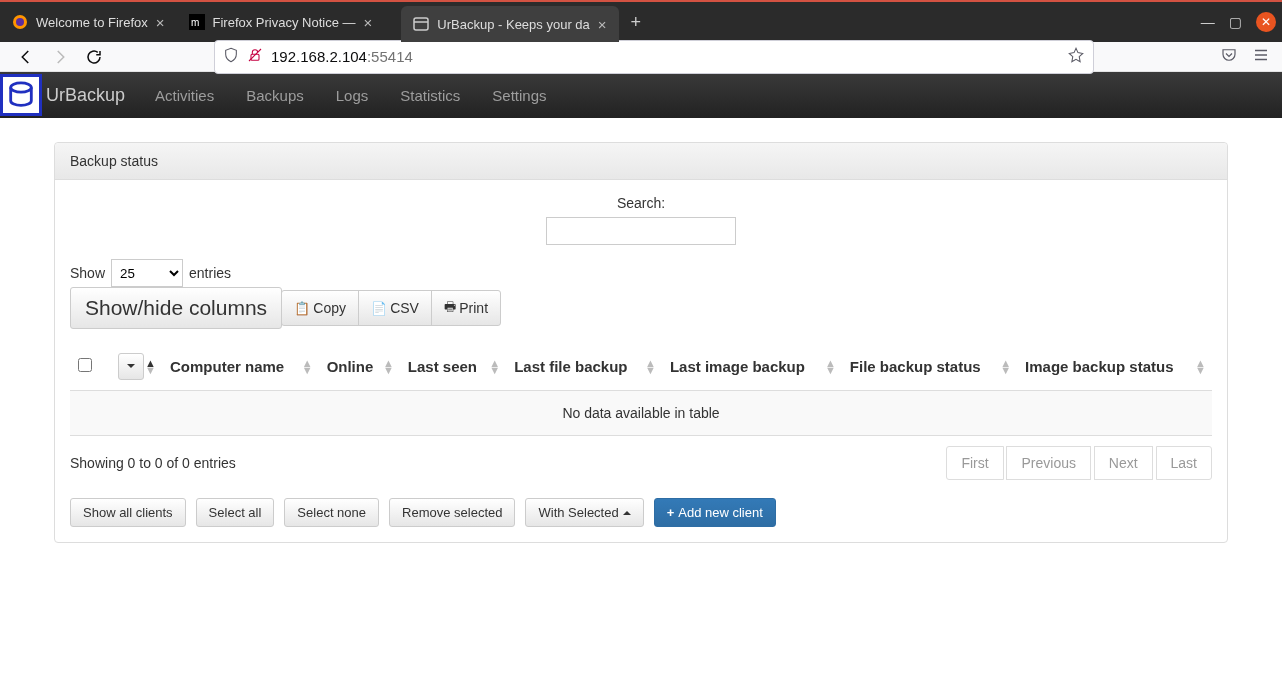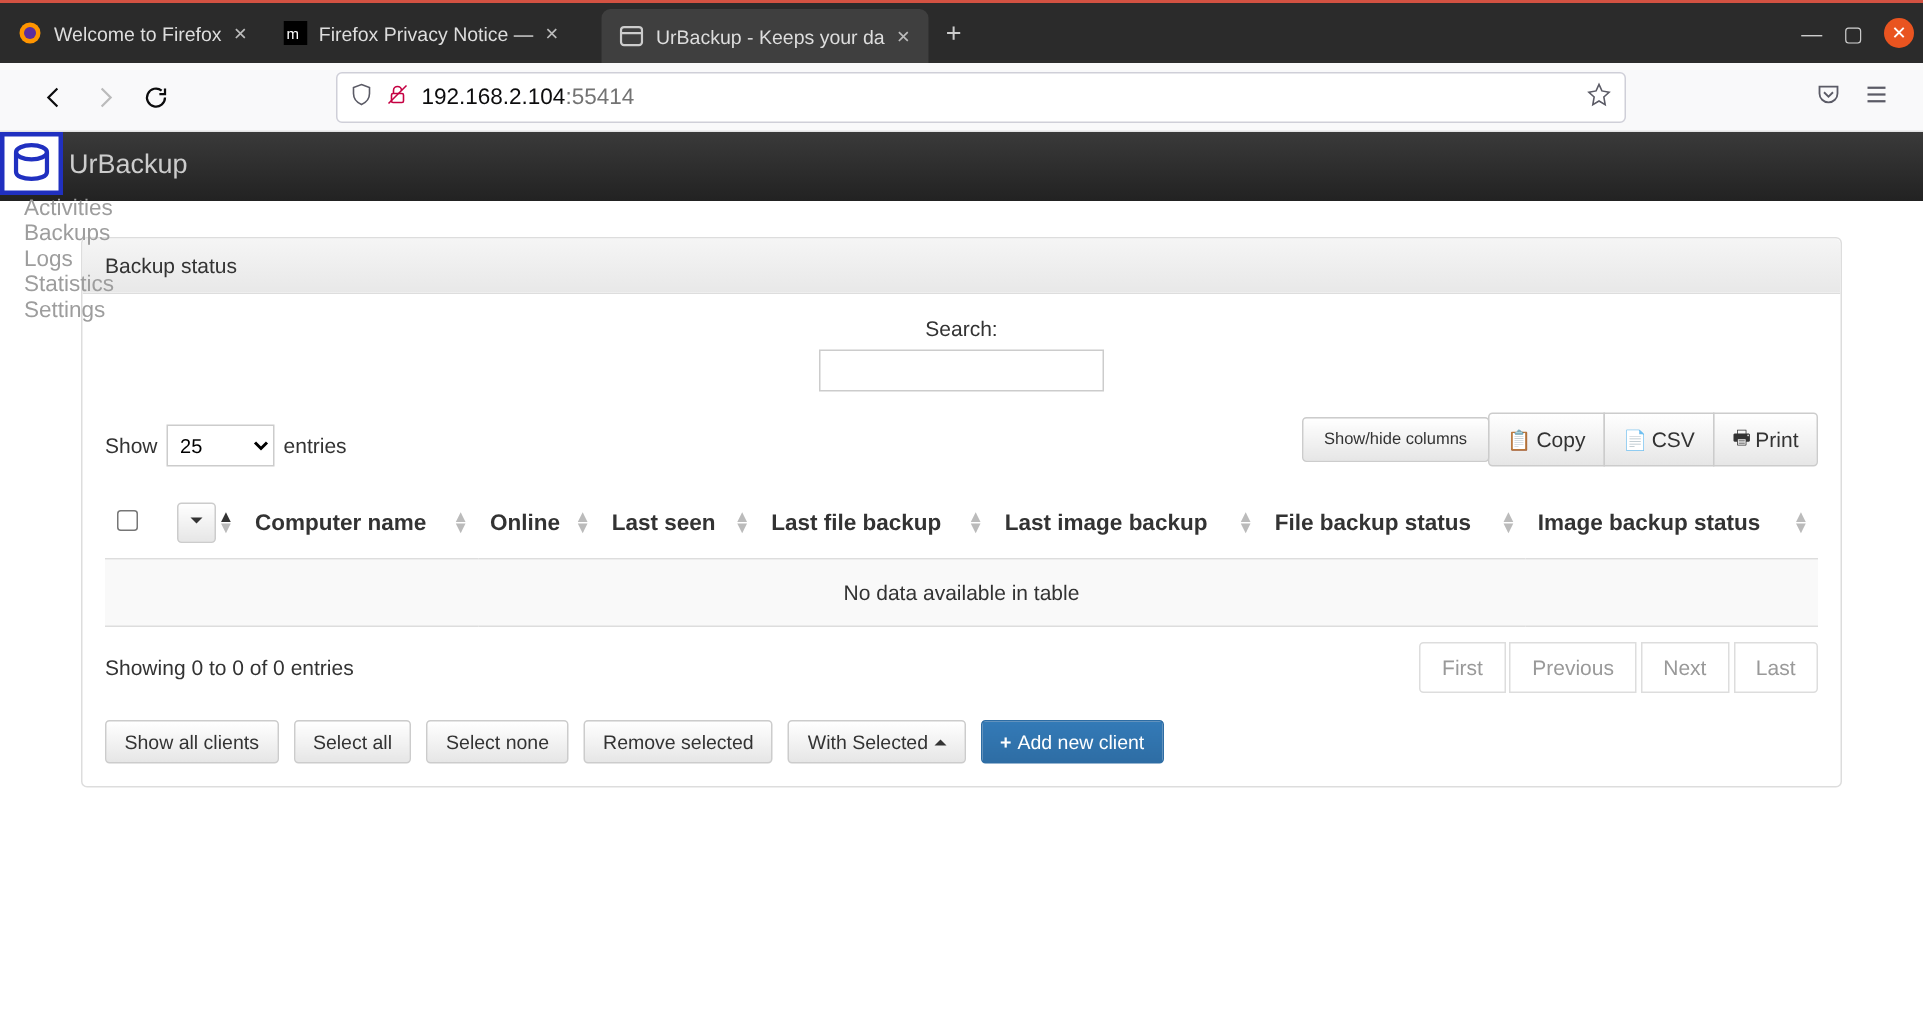--- a/index.html
+++ b/index.html
@@ -11,56 +11,56 @@
   .tab.inactive { }
   .tab.active { background: #3f3f3f; border-radius: 6px 6px 0 0; margin-top: 4px; margin-left: 17px; }
   .tab .favicon { width: 16px; height: 16px; margin-right: 8px; flex-shrink: 0; }
   .tab .title { white-space: nowrap; overflow: hidden; text-overflow: ellipsis; flex: 1; }
   .tab .close { margin-left: 8px; color: #bbb; font-size: 15px; line-height: 1; }
   .newtab { color: #ccc; padding: 8px 12px; align-self: center; font-size: 18px; }
   .window-controls { margin-left: auto; display: flex; align-items: center; padding-right: 6px; gap: 14px; }
   .window-controls .ctl { color: #ccc; font-size: 14px; }
   .window-controls .close-btn { width: 20px; height: 20px; background: #e95420; border-radius: 50%; display: flex; align-items: center; justify-content: center; color: #fff; font-size: 12px; }
 
-  .toolbar { background: #f9f9fa; height: 46px; display: flex; align-items: center; padding: 0 22px; border-bottom: 1px solid #e3e3e4; }
+  .toolbar { background: #f9f9fa; height: 30px; display: flex; align-items: center; padding: 0 12px; border-bottom: 1px solid #e3e3e4; }
   .toolbar .nav-btn { width: 28px; height: 28px; display: flex; align-items: center; justify-content: center; color: #5b5b66; margin-right: 6px; }
   .toolbar .nav-btn.disabled { color: #bbb; }
   .url-bar { flex: 1; height: 34px; background: #fff; border: 1px solid #cfcfd8; border-radius: 4px; margin: 0 120px 0 100px; display: flex; align-items: center; padding: 0 8px; gap: 8px; color: #5b5b66; }
   .url-bar .lock { color: #c50042; }
   .url-bar .url-text { flex: 1; font-size: 15px; color: #0c0c0d; }
   .url-bar .url-text .port { color: #737373; }
   .url-bar .star { color: #5b5b66; }
   .rt-icons { display:flex; align-items:center; gap:14px; color:#5b5b66; margin-left:6px;}
   
   
-  .appbar { height: 46px; background: linear-gradient(#3a3a3a, #222); display: flex; align-items: stretch; color: #ccc; font-size: 15px; flex-direction: column; }
+  .appbar { height: 46px; background: linear-gradient(#3a3a3a, #222); display: flex; align-items: stretch; color: #ccc; font-size: 15px; }
   .brand { display: flex; align-items: center; color: #ccc; padding-right: 14px; font-size:18px; }
   .brand .logo { width: 42px; height: 42px; background: #fff; margin-right: 4px; display:flex; align-items:center; justify-content:center; border:3px solid #2030c0;}
   .brand .logo svg { width: 30px; height: 30px; }
   .navitem { display: flex; align-items: center; padding: 0 16px; color: #9d9d9d; }
   .navitem.active { background: #080808; color: #fff; }
 
   
   .container { padding: 24px 54px; }
   .panel { border: 1px solid #ddd; border-radius: 4px; }
   .panel-heading { background: linear-gradient(#f5f5f5, #e8e8e8); padding: 10px 15px; border-bottom: 1px solid #ddd; color: #333; border-radius: 4px 4px 0 0;}
   .panel-body { padding: 15px; }
 
   .ctl-row { display: flex; align-items: center; gap: 6px; margin-bottom: 14px; flex-direction: column; }
   .search-input { width: 190px; height: 28px; border: 1px solid #ccc; padding: 2px 6px; }
-  .length-row { display: flex; align-items: flex-end; justify-content: space-between; margin-bottom: 14px; }
+  .length-row { display: flex; align-items: flex-start; justify-content: space-between; margin-bottom: 14px; flex-direction: column; }
   .length-left { display: flex; align-items: center; gap: 6px; }
   select.len { height: 28px; width: 72px; border: 1px solid #ccc; background:#fff; padding:0 4px;}
   .btn { display: inline-flex; align-items: center; padding: 6px 12px; background: linear-gradient(#fff,#e6e6e6); border: 1px solid #ccc; color: #333; font-size: 14px; border-radius: 3px; cursor:pointer; }
   .btn-group { display: flex; }
   .btn-group .btn { border-radius: 0; margin-left: -1px; }
   .btn-group .btn:first-child { border-radius: 3px 0 0 3px; margin-left:0;}
   .btn-group .btn:last-child { border-radius: 0 3px 3px 0; }
   .colvis-wrap { display:flex; align-items:center; }
-  .btn.showhide { padding:8px 14px; font-size:11px; margin-right: -1px;}
+  .btn.showhide { padding:8px 14px; font-size:21px; margin-right: -1px;}
   .btn .ico { margin-right: 3px; font-size: 13px; }
 
   table.dt { width: 100%; border-collapse: collapse; }
   table.dt thead th { text-align: left; font-weight: bold; padding: 10px 18px 10px 8px; border-bottom: 1px solid #ddd; position: relative; font-size:15px;}
   table.dt thead th .sort { position: absolute; right: 6px; top: 50%; transform: translateY(-50%); color: #bbb; font-size: 11px; line-height: 7px; }
   table.dt thead th.sort-asc .sort .up { color:#333; }
   .checkbox-th { width: 40px; text-align:center;}
   .checkbox-th input { width:14px; height:14px;}
   .dd-th { width: 50px; text-align:center;}
   .dd-th .caret-btn { display:inline-block; background: linear-gradient(#fff,#e6e6e6); border:1px solid #ccc; border-radius:3px; padding:4px 8px;}

